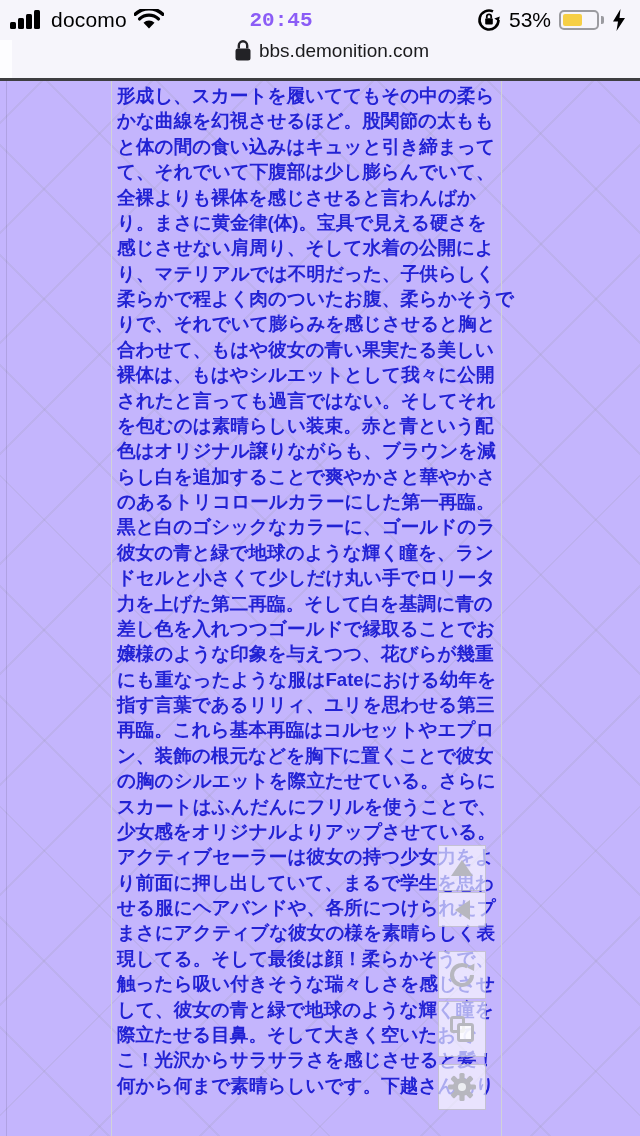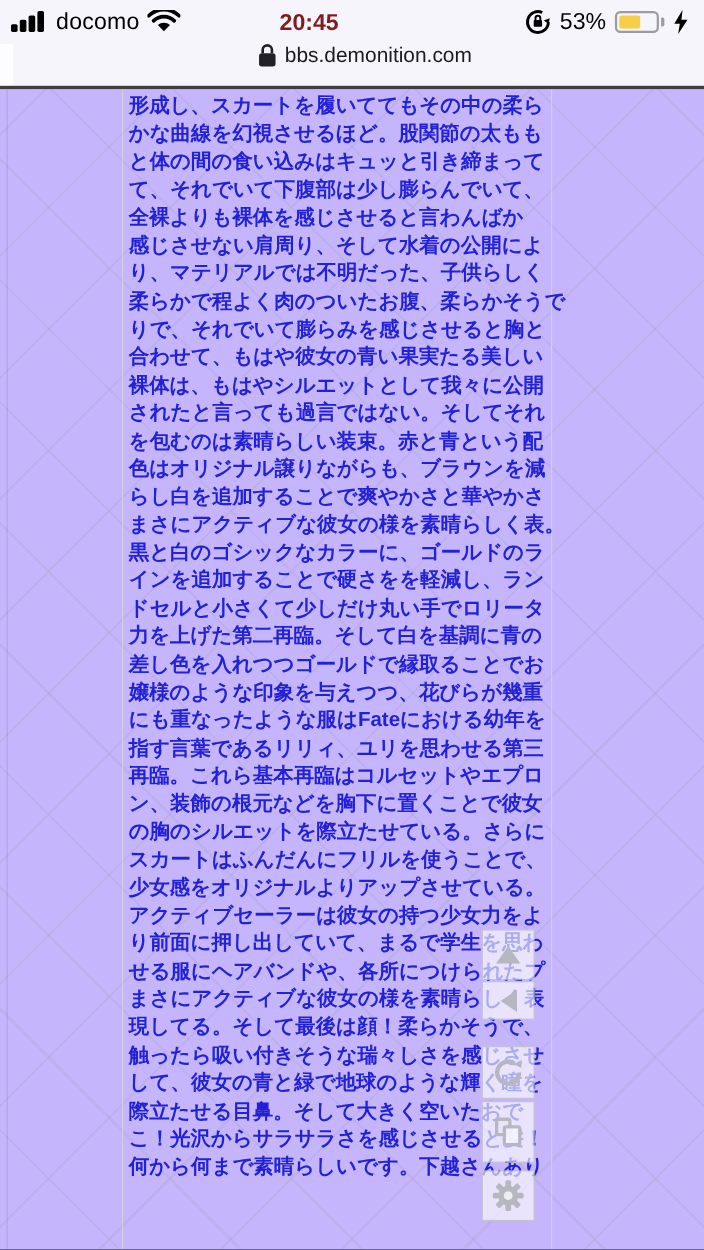--- a/index.html
+++ b/index.html
@@ -8,21 +8,21 @@
     background:#fdfdff;
     font-family:"Liberation Sans", sans-serif;
   }
   
   .statusbar{
     position:absolute;left:0;top:0;width:640px;height:40px;
     background:#f6f5fb;z-index:5;
   }
   .sb-left{position:absolute;left:10px;top:0;height:40px;display:flex;align-items:center;gap:7px;}
   .carrier{font-size:21px;color:#000;letter-spacing:.2px;}
-  .sb-time{position:absolute;left:226px;top:0;width:110px;height:40px;line-height:42px;text-align:center;font-size:21px;font-weight:700;color:#7f1d1d;}
+  .sb-time{position:absolute;left:226px;top:0;width:110px;height:40px;line-height:42px;text-align:center;font-size:21px;font-weight:700;color:#8b5cf6;font-family:Liberation Mono, monospace;}
   .sb-right{position:absolute;right:14px;top:0;height:40px;display:flex;align-items:center;gap:8px;justify-content:center;}
   .batt-pct{font-size:21px;color:#000;}
   .battery{position:relative;width:40px;height:20px;border:2px solid #9b9ba0;border-radius:5px;box-sizing:border-box;}
   .battery .fill{position:absolute;left:2px;top:2px;bottom:2px;background:#f6cf46;border-radius:2px;}
   .batt-tip{width:3px;height:8px;background:#9b9ba0;border-radius:0 2px 2px 0;margin-left:-6px;}
   
   .urlbar{
     position:absolute;left:12px;top:40px;width:640px;height:38px;background:#f6f5fb;
     display:flex;align-items:flex-start;justify-content:center;gap:8px;z-index:5;
   }
@@ -113,33 +113,34 @@
     <div class="edge-left"></div>
     <div class="colb l"></div>
     <div class="colb r"></div>
 
     <div class="text-col">
         <div class="tl">形成し、スカートを履いててもその中の柔ら</div>
         <div class="tl">かな曲線を幻視させるほど。股関節の太もも</div>
         <div class="tl">と体の間の食い込みはキュッと引き締まって</div>
         <div class="tl">て、それでいて下腹部は少し膨らんでいて、</div>
         <div class="tl">全裸よりも裸体を感じさせると言わんばか</div>
+        <div class="tl">り。まさに黄金律(体)。宝具で見える硬さを</div>
         <div class="tl">感じさせない肩周り、そして水着の公開によ</div>
         <div class="tl">り、マテリアルでは不明だった、子供らしく</div>
         <div class="tl">柔らかで程よく肉のついたお腹、柔らかそうで</div>
         <div class="tl">りで、それでいて膨らみを感じさせると胸と</div>
         <div class="tl">合わせて、もはや彼女の青い果実たる美しい</div>
         <div class="tl">裸体は、もはやシルエットとして我々に公開</div>
         <div class="tl">されたと言っても過言ではない。そしてそれ</div>
         <div class="tl">を包むのは素晴らしい装束。赤と青という配</div>
         <div class="tl">色はオリジナル譲りながらも、ブラウンを減</div>
         <div class="tl">らし白を追加することで爽やかさと華やかさ</div>
-        <div class="tl">まさにアクティブな彼女の様を素晴らしく表。</div>
+        <div class="tl">のあるトリコロールカラーにした第一再臨。</div>
         <div class="tl">黒と白のゴシックなカラーに、ゴールドのラ</div>
-        <div class="tl">インを追加することで硬さをを軽減し、ラン</div>
+        <div class="tl">彼女の青と緑で地球のような輝く瞳を、ラン</div>
         <div class="tl">ドセルと小さくて少しだけ丸い手でロリータ</div>
         <div class="tl">力を上げた第二再臨。そして白を基調に青の</div>
         <div class="tl">差し色を入れつつゴールドで縁取ることでお</div>
         <div class="tl">嬢様のような印象を与えつつ、花びらが幾重</div>
         <div class="tl">にも重なったような服はFateにおける幼年を</div>
         <div class="tl">指す言葉であるリリィ、ユリを思わせる第三</div>
         <div class="tl">再臨。これら基本再臨はコルセットやエプロ</div>
         <div class="tl">ン、装飾の根元などを胸下に置くことで彼女</div>
         <div class="tl">の胸のシルエットを際立たせている。さらに</div>
         <div class="tl">スカートはふんだんにフリルを使うことで、</div>

